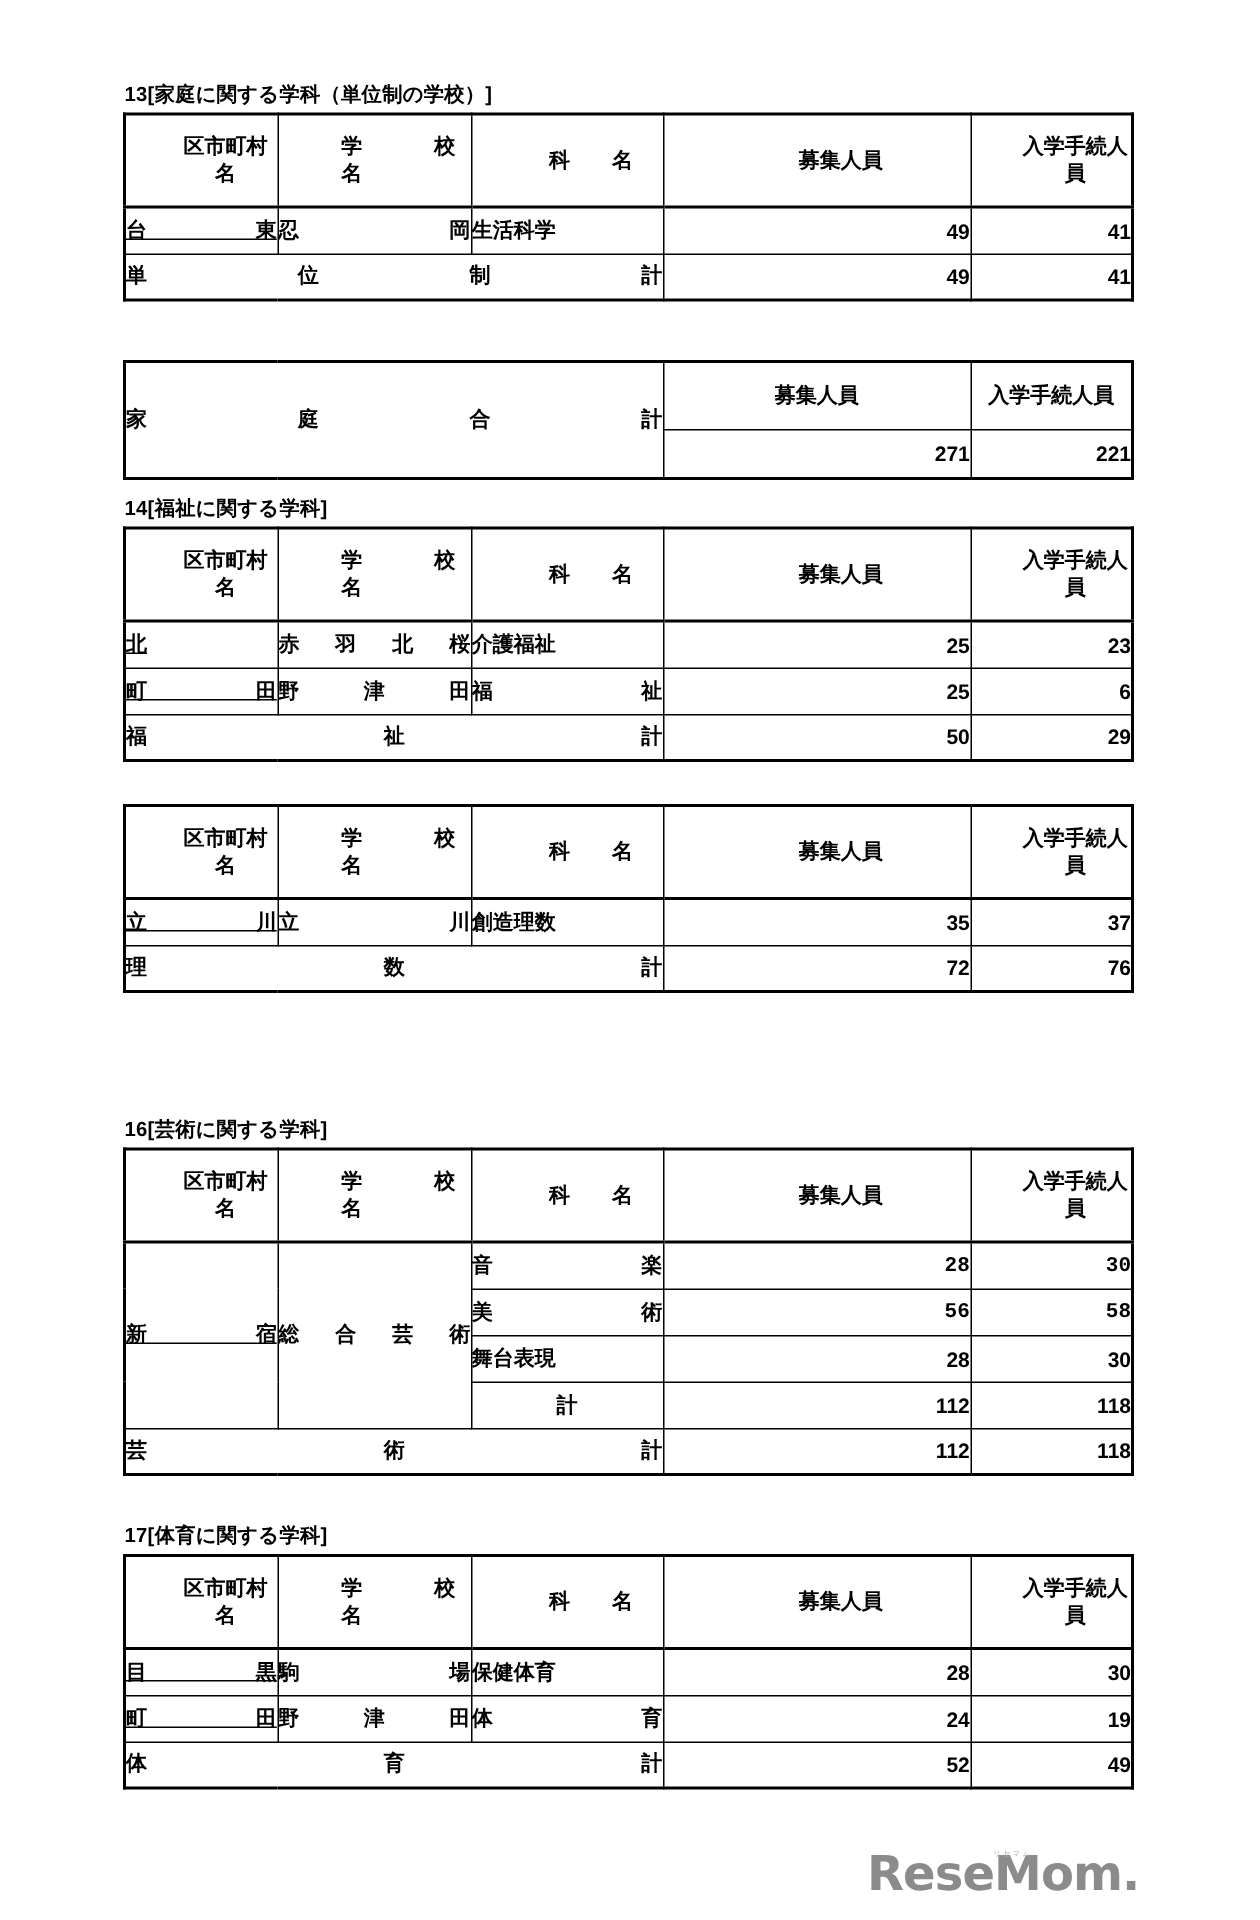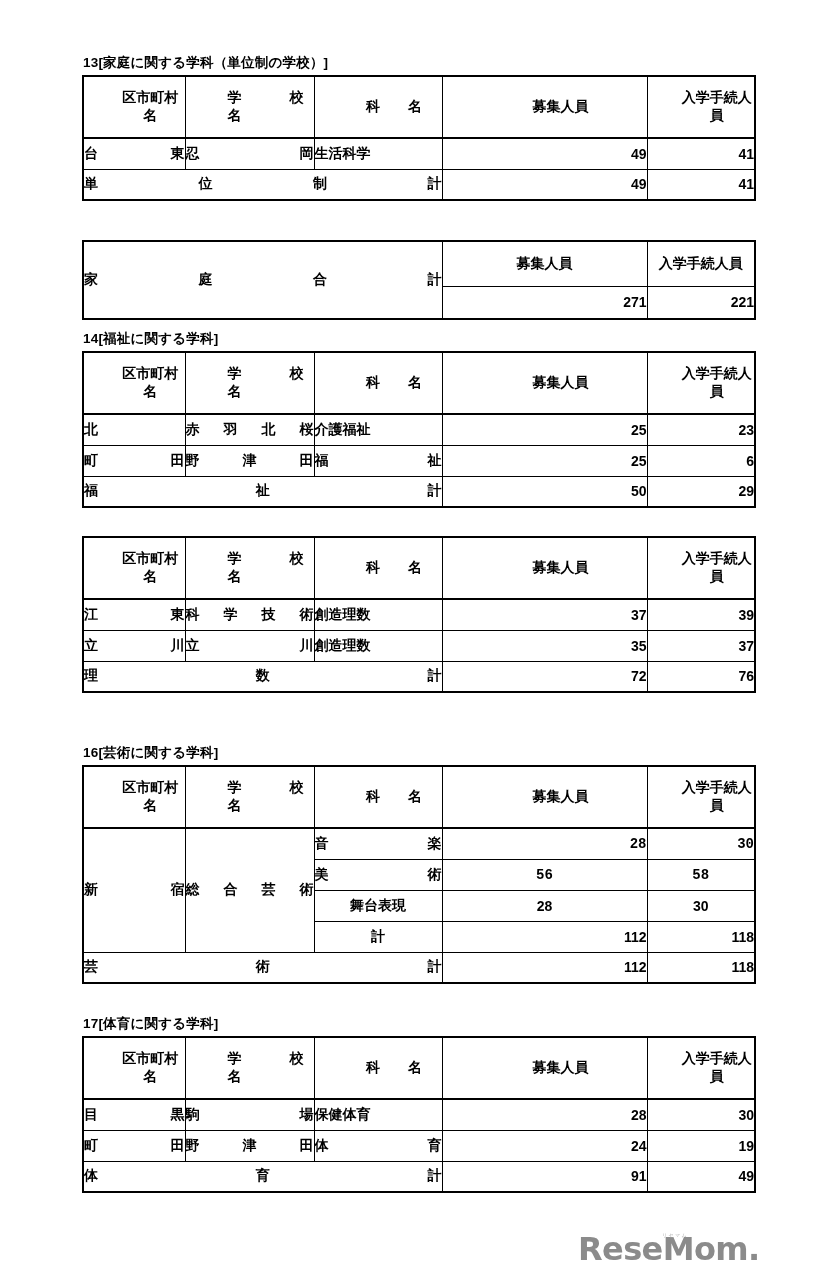--- a/index.html
+++ b/index.html
@@ -75,20 +75,21 @@
     text-align-last: justify;
     padding: 0 10px;
   }
   .hdr-plain { display:block; text-align:center; }
 
   
   .city {
     text-align: justify;
     text-align-last: justify;
     padding: 0 18px;
+    text-decoration: underline;
   }
   .school {
     text-align: justify;
     text-align-last: justify;
     padding: 0 4px 0 5px;
   }
   .dept {
     text-align: left;
     padding: 0 4px 0 5px;
   }
@@ -120,21 +121,21 @@
   
   td.span-top {
     vertical-align: top;
     padding-top: 6px;
     margin-top: 15px;
   }
   
   .thin-top { border-top-width: 1.2px; }
   .bold-top { border-top-width: 2.5px; }
   .bold-bottom { border-bottom-width: 2.5px; }
-  .no-top { border-top: none; text-align: center; }
+  .no-top { border-top: none; }
   .no-bottom { border-bottom: none; font-family: Liberation Mono, monospace; }
 
   
   .logo {
     position: absolute;
     right: 26px;
     bottom: 12px;
     width: 120px;
     height: 34px;
   }
@@ -304,27 +305,20 @@
               <span class="hdr-plain">科　　名</span>
             </td>
           <td>
               <span class="hdr-plain">募集人員</span>
             </td>
           <td>
               <span class="hdr-plain">入学手続人員</span>
             </td>
         </tr>
         <tr>
-          <td class="city">江東</td>
-          <td class="school">科学技術</td>
-          <td class="dept">創造理数</td>
-          <td class="num">37</td>
-          <td class="num">39</td>
-        </tr>
-        <tr>
           <td class="city">立川</td>
           <td class="school">立川</td>
           <td class="dept">創造理数</td>
           <td class="num">35</td>
           <td class="num">37</td>
         </tr>
         <tr>
           <td class="total-label" colspan="3">理数計</td>
           <td class="num">72</td>
           <td class="num">76</td>
@@ -429,21 +423,21 @@
         </tr>
         <tr>
           <td class="city">町田</td>
           <td class="school">野津田</td>
           <td class="dept-sub">体育</td>
           <td class="num">24</td>
           <td class="num">19</td>
         </tr>
         <tr>
           <td class="total-label" colspan="3">体育計</td>
-          <td class="num">91</td>
+          <td class="num">52</td>
           <td class="num">49</td>
         </tr>
       </tbody>
     </table>
   </div>
 
   <div class="logo">
     <div class="logo-ruby">リセマム</div>
     <div class="logo-text">ReseMom.</div>
   </div>

